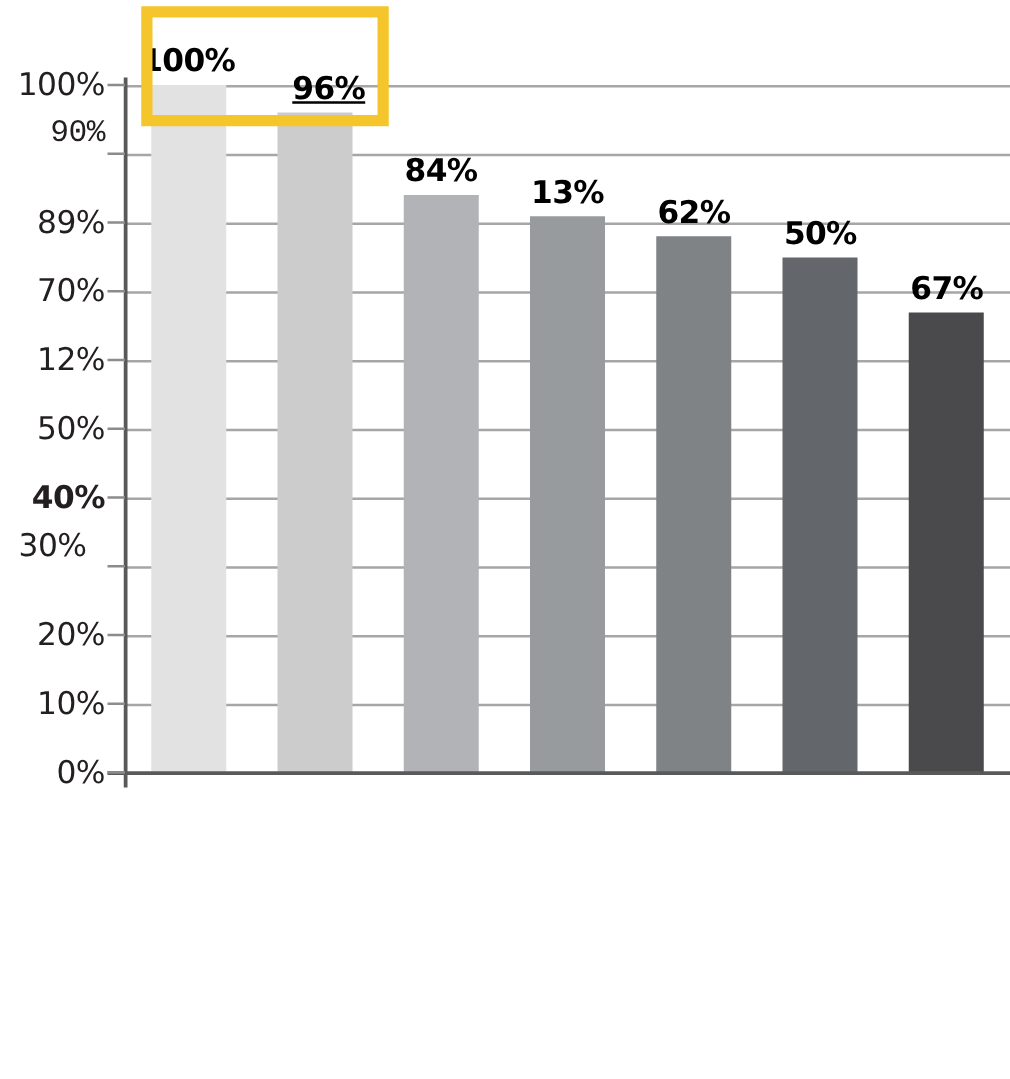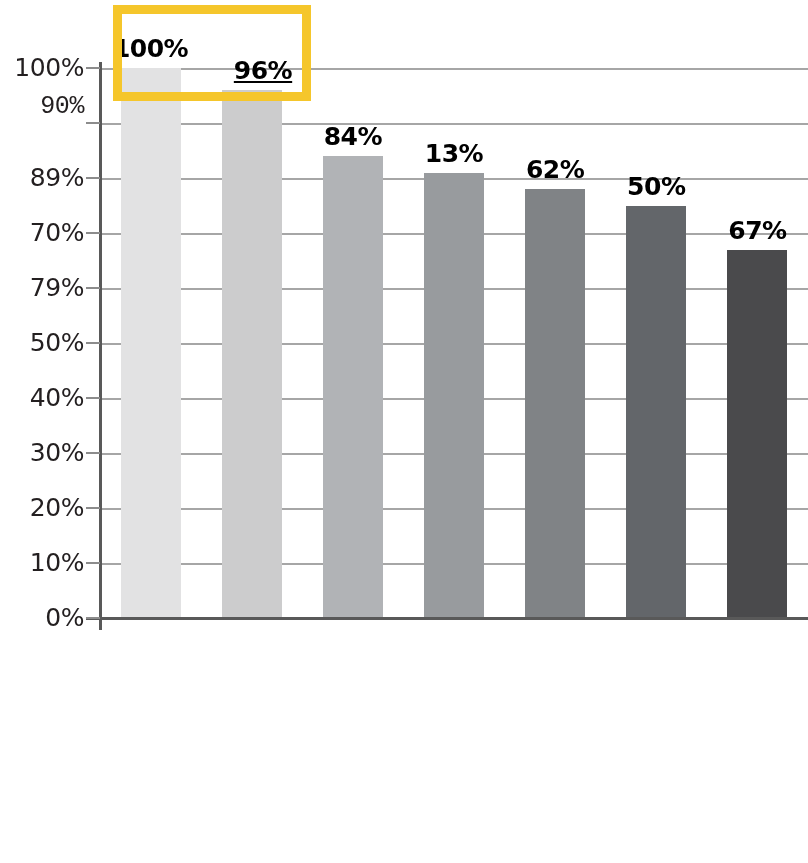--- a/index.html
+++ b/index.html
@@ -164,24 +164,24 @@
       <div class="tick" style="top: 452px;"></div>
       <div class="tick" style="top: 507px;"></div>
       <div class="tick" style="top: 562px;"></div>
       <div class="tick" style="top: 617px;"></div>
     </div>
   <div class="ytick-wrap" id="ytick-labels">
       <div class="ytick-label" style="top: 55px;">100%</div>
       <div class="ytick-label" style="top: 94px; font-family: Liberation Mono, monospace;">90%</div>
       <div class="ytick-label" style="top: 165px;">89%</div>
       <div class="ytick-label" style="top: 220px;">70%</div>
-      <div class="ytick-label" style="top: 275px;">79%</div>
+      <div class="ytick-label" style="top: 275px;">12%</div>
       <div class="ytick-label" style="top: 330px;">50%</div>
-      <div class="ytick-label" style="top: 385px;">40%</div>
-      <div class="ytick-label" style="top: 440px;">30%</div>
+      <div class="ytick-label" style="top: 385px; font-weight: bold;">40%</div>
+      <div class="ytick-label" style="top: 424px; text-align: center;">30%</div>
       <div class="ytick-label" style="top: 495px;">20%</div>
       <div class="ytick-label" style="top: 550px;">10%</div>
       <div class="ytick-label" style="top: 605px;">0%</div>
     </div>
 
   <div id="datalabels">
       <div class="bar-label" style="width: 120px; left: 90.5714px; top: 36px;">100%</div>
       <div class="bar-label" style="width: 120px; left: 203px; top: 58px; text-decoration: underline;">96%</div>
       <div class="bar-label" style="width: 120px; left: 292.857px; top: 124px;">84%</div>
       <div class="bar-label" style="width: 120px; left: 394px; top: 140.5px;">13%</div>

